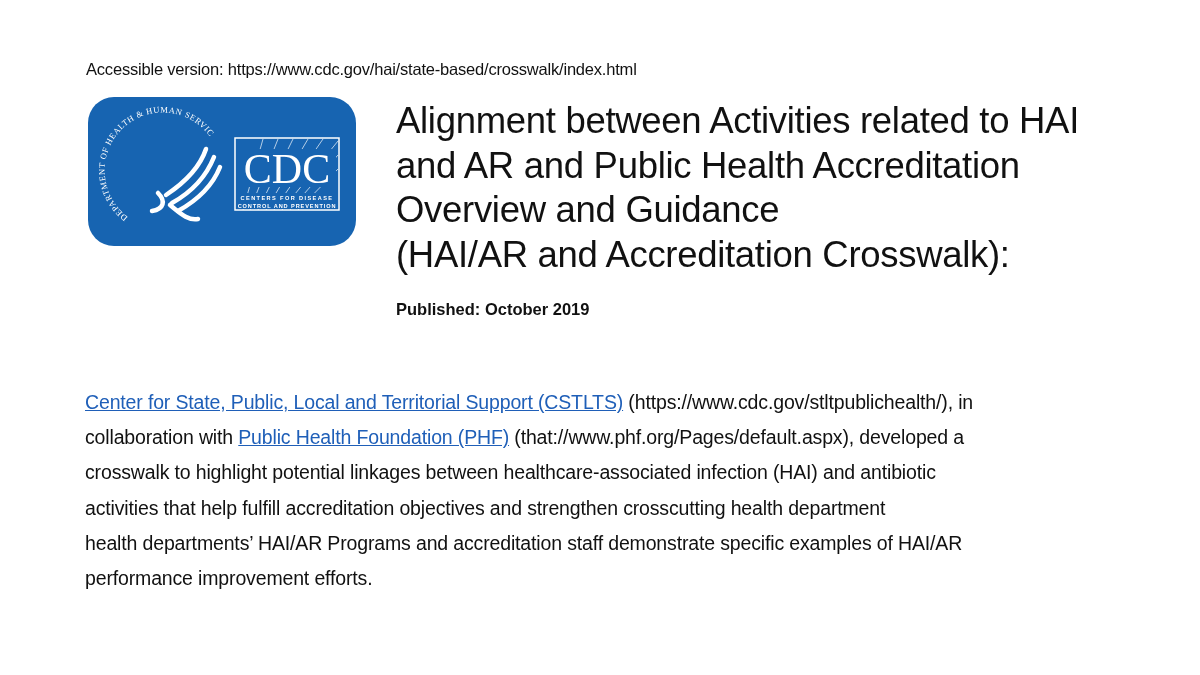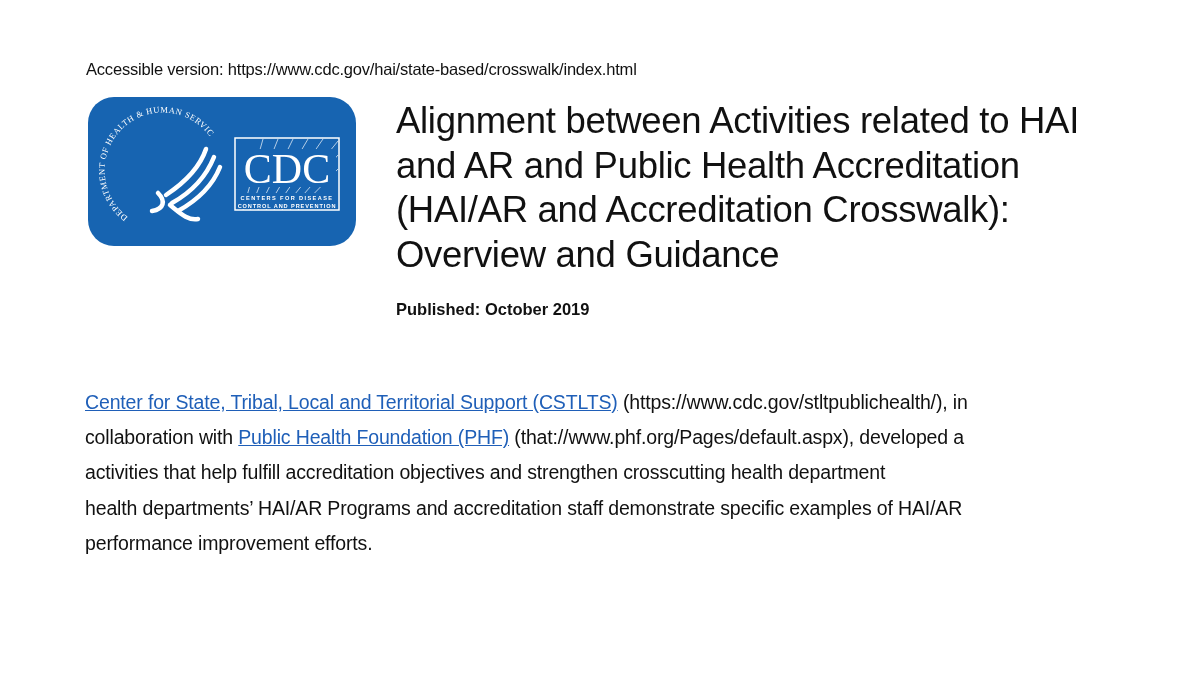--- a/index.html
+++ b/index.html
@@ -71,25 +71,26 @@
     <text x="199" y="86" text-anchor="middle" font-family="Liberation Serif, serif" font-size="42" fill="#fff">CDC</text>
     <rect x="148" y="96" width="102" height="16" fill="#1764b1"></rect>
     <text x="199" y="103" text-anchor="middle" font-family="Liberation Sans, sans-serif" font-size="5.6" font-weight="bold" fill="#fff" letter-spacing="1.4">CENTERS FOR DISEASE</text>
     <text x="199" y="111" text-anchor="middle" font-family="Liberation Sans, sans-serif" font-size="5.6" font-weight="bold" fill="#fff" letter-spacing="0.9">CONTROL AND PREVENTION</text>
   </svg>
 </div>
 
 <div class="title">
   <div>Alignment between Activities related to HAI</div>
   <div>and AR and Public Health Accreditation</div>
+  <div>Overview and Guidance</div>
   <div>(HAI/AR and Accreditation Crosswalk):</div>
-  <div>Overview and Guidance</div>
 </div>
 
 <div class="published">Published: October 2019</div>
 
 <div class="body-text">
-  <span class="line"><a class="link">Center for State, Tribal, Local and Territorial Support (CSTLTS)</a><span> (https://www.cdc.gov/stltpublichealth/), in</span></span>
+  <span class="line"><a class="link">Center for State, Public, Local and Territorial Support (CSTLTS)</a><span> (https://www.cdc.gov/stltpublichealth/), in</span></span>
   <span class="line"><span>collaboration with </span><a class="link">Public Health Foundation (PHF)</a><span> (that://www.phf.org/Pages/default.aspx), developed a</span></span>
+  <span class="line">crosswalk to highlight potential linkages between healthcare-associated infection (HAI) and antibiotic</span>
   <span class="line">activities that help fulfill accreditation objectives and strengthen crosscutting health department</span>
   <span class="line">health departments’ HAI/AR Programs and accreditation staff demonstrate specific examples of HAI/AR</span>
   <span class="line">performance improvement efforts.</span>
 </div>
 
 </body></html>

